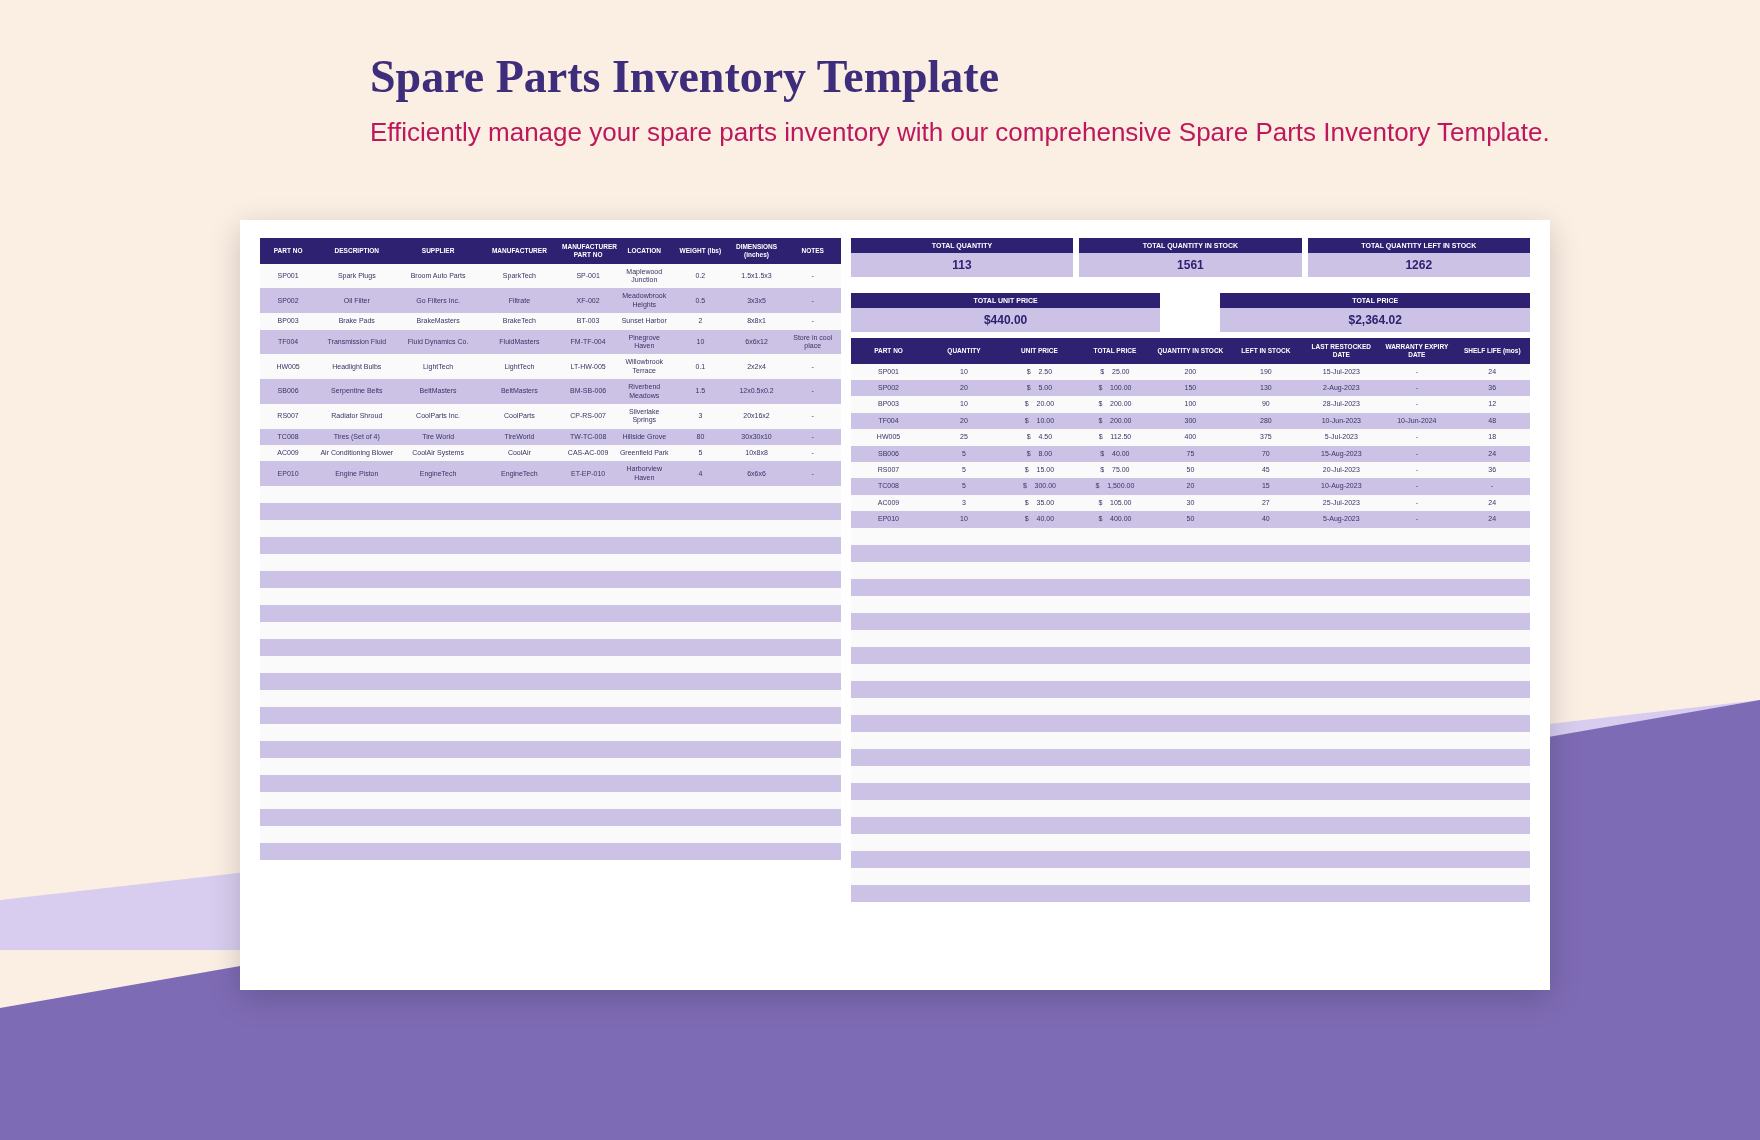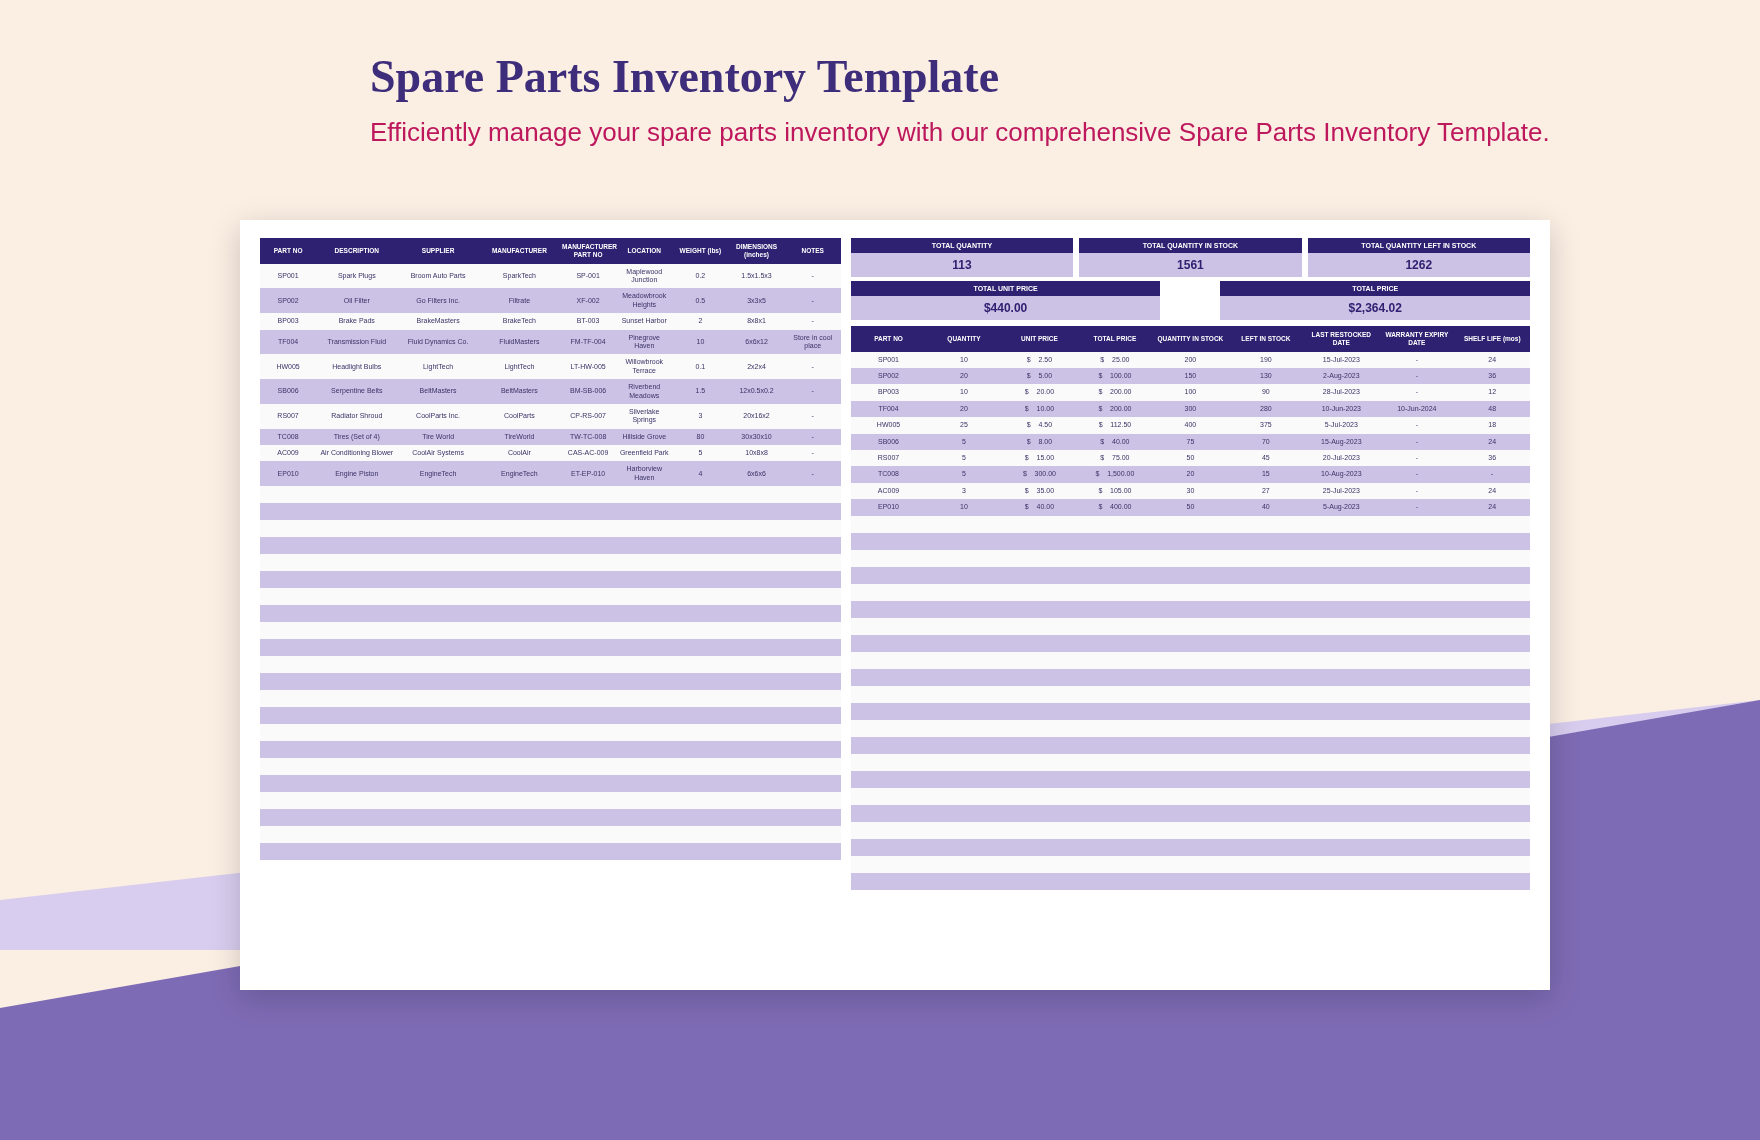--- a/index.html
+++ b/index.html
@@ -11,21 +11,21 @@
 .sub{font-size:26px;color:#be185d}
 .sheet{position:absolute;top:220px;left:240px;width:1310px;height:770px;background:#fff;box-shadow:0 8px 30px rgba(0,0,0,.18);padding:18px 20px;display:flex;gap:10px}
 .col-left{width:590px;display:flex;flex-direction:column}
 .col-right{width:690px;display:flex;flex-direction:column}
 .titlebox{border:1px solid #c9c0e0;height:80px;display:flex;align-items:center;justify-content:center;margin-bottom:8px}
 .titlebox span{font-weight:800;color:#2f2171;font-size:18px;letter-spacing:.5px}
 .top-row{display:flex;gap:6px}
 .sumbox{flex:1}
 .sum-h{background:#2f2171;color:#fff;font-size:7px;font-weight:700;text-align:center;padding:4px 2px}
 .sum-v{background:#ccc2e6;color:#2f2171;font-size:12px;font-weight:700;text-align:center;padding:5px 2px}
-.top-row2{display:flex;gap:60px;margin-top:4px;margin-bottom:6px}
+.top-row2{display:flex;gap:60px;margin-top:16px;margin-bottom:6px}
 .sumbox2{flex:1}
 table{width:100%;border-collapse:collapse;table-layout:fixed}
 th{background:#2f2171;color:#fff;font-size:6.5px;font-weight:700;text-align:center;padding:5px 2px;line-height:1.2}
 td{font-size:7px;color:#3a3266;text-align:center;padding:4px 2px;line-height:1.2}
 tr.odd td{background:#fafafa}
 tr.even td{background:#ccc2e6}
 tr.empty td{height:17px}
 .wide-desc{width:14%}
 </style>
 </head>

